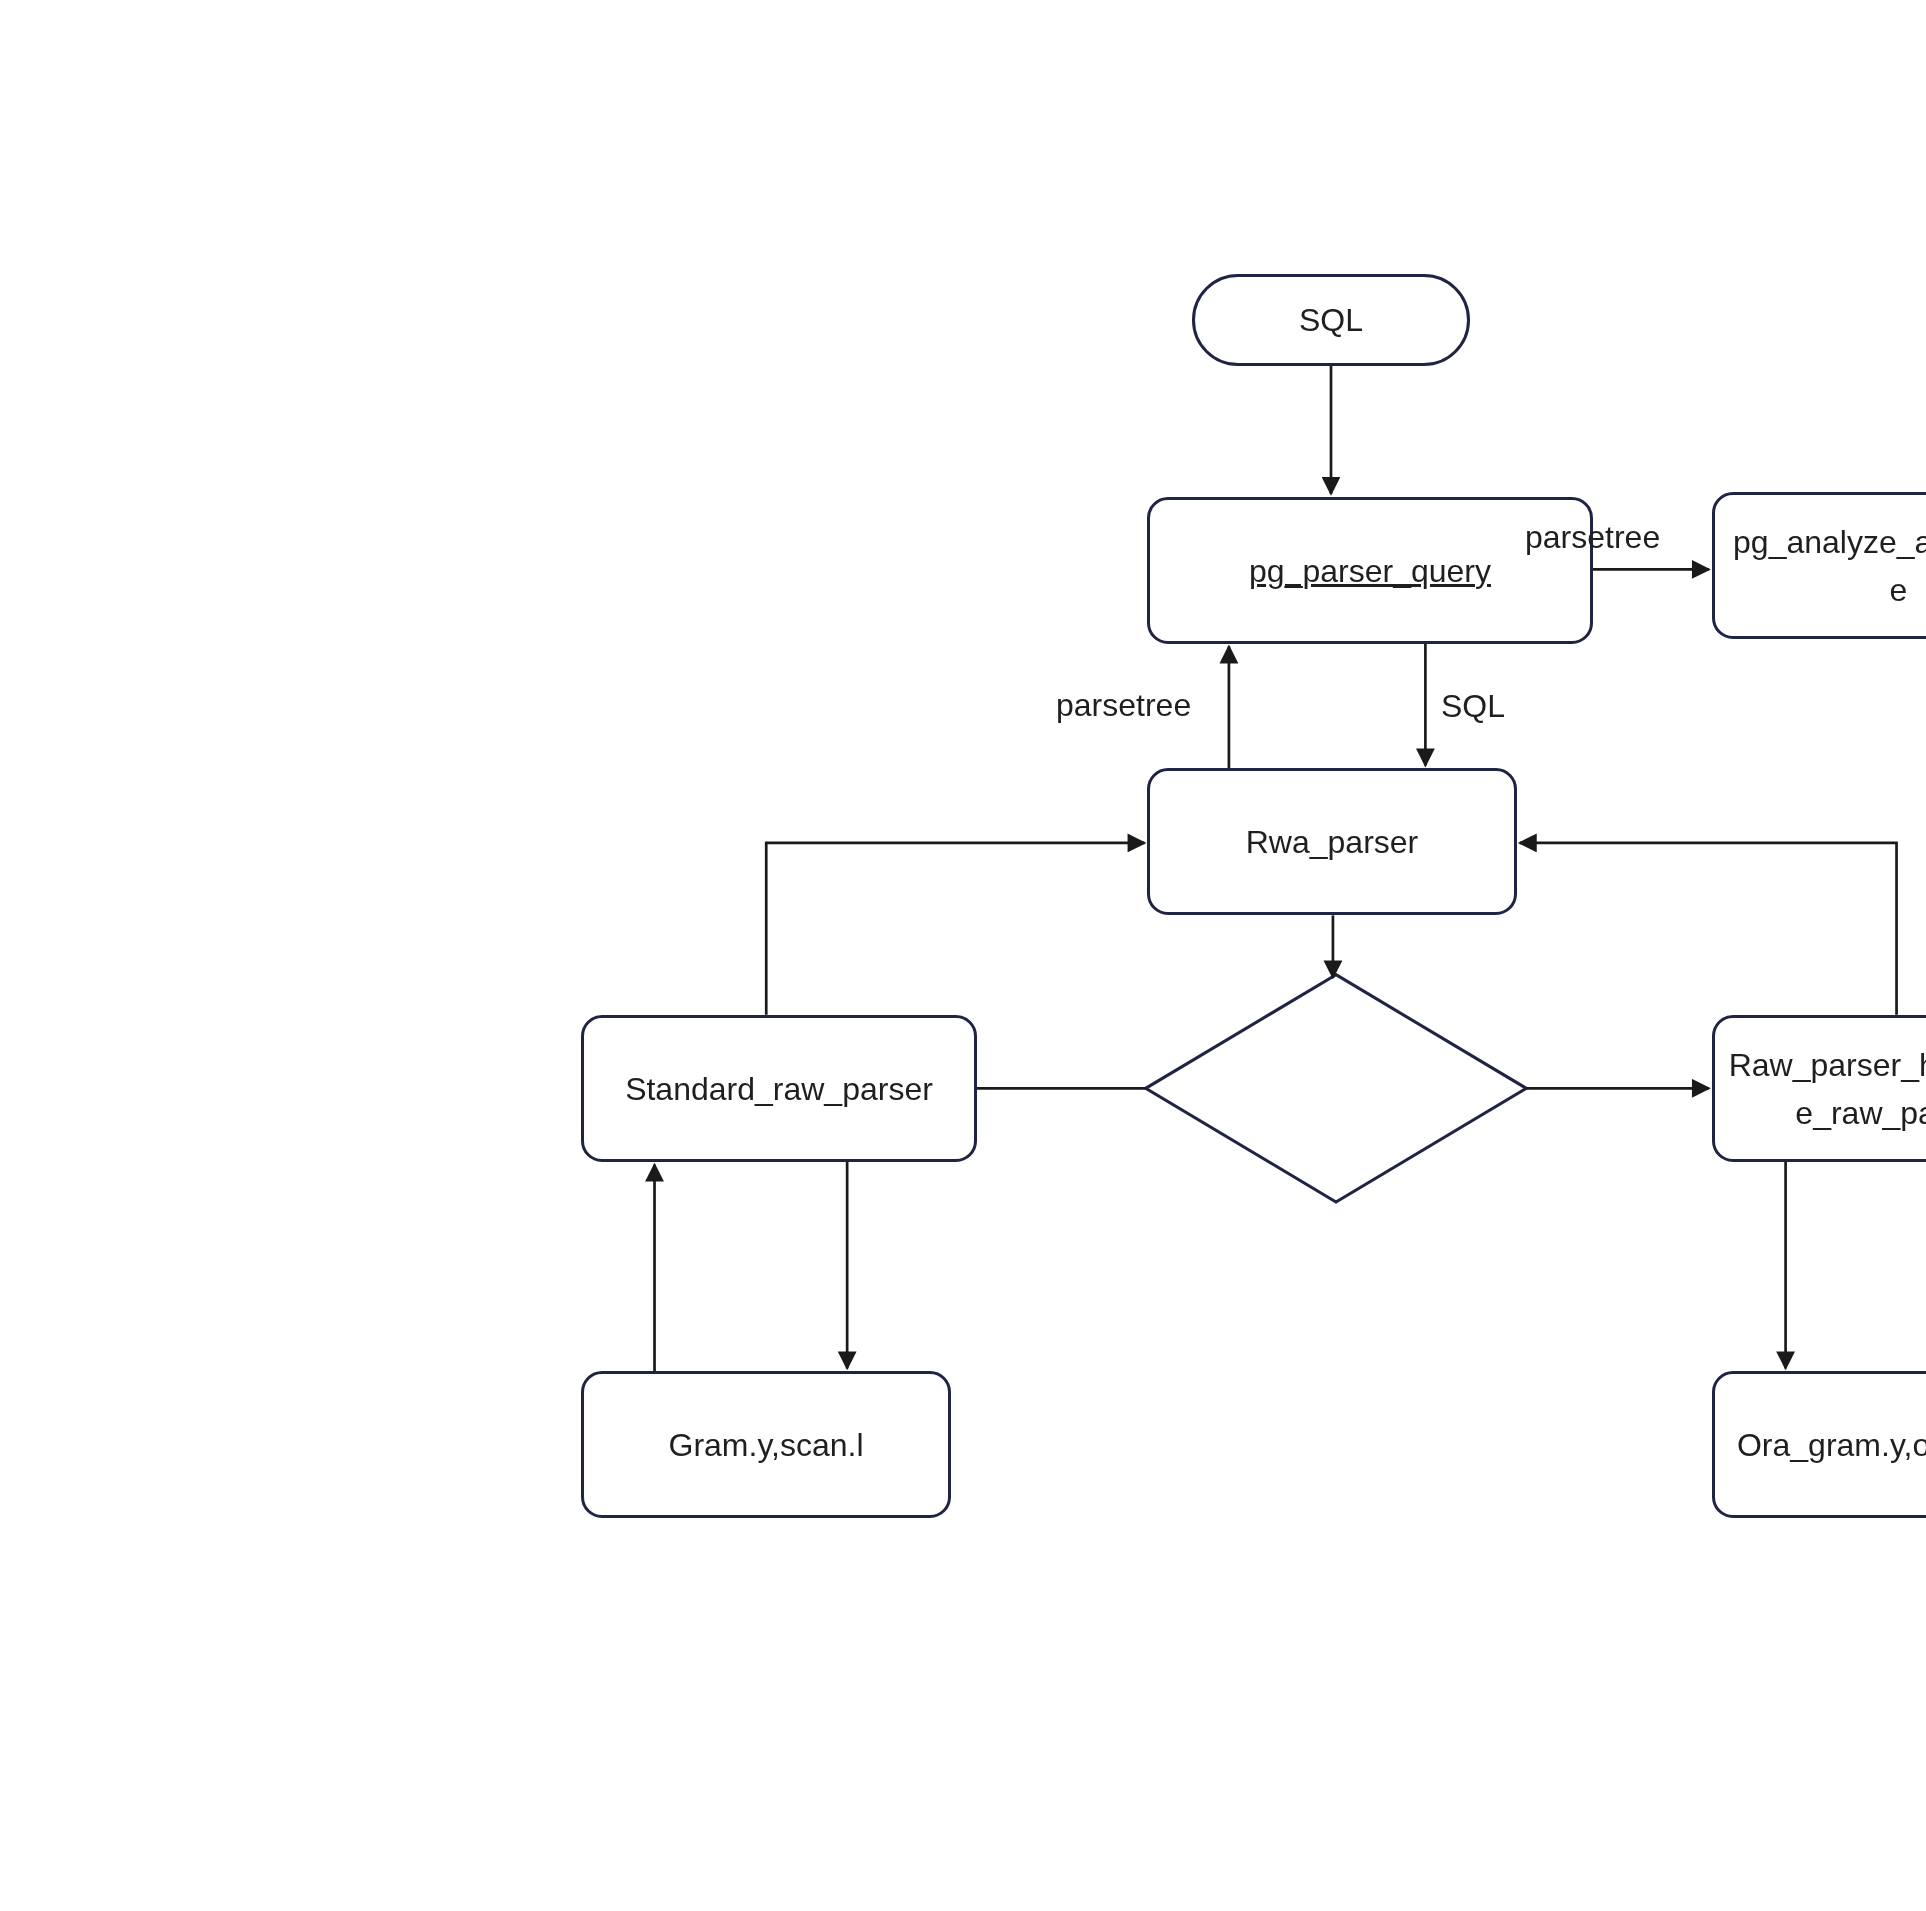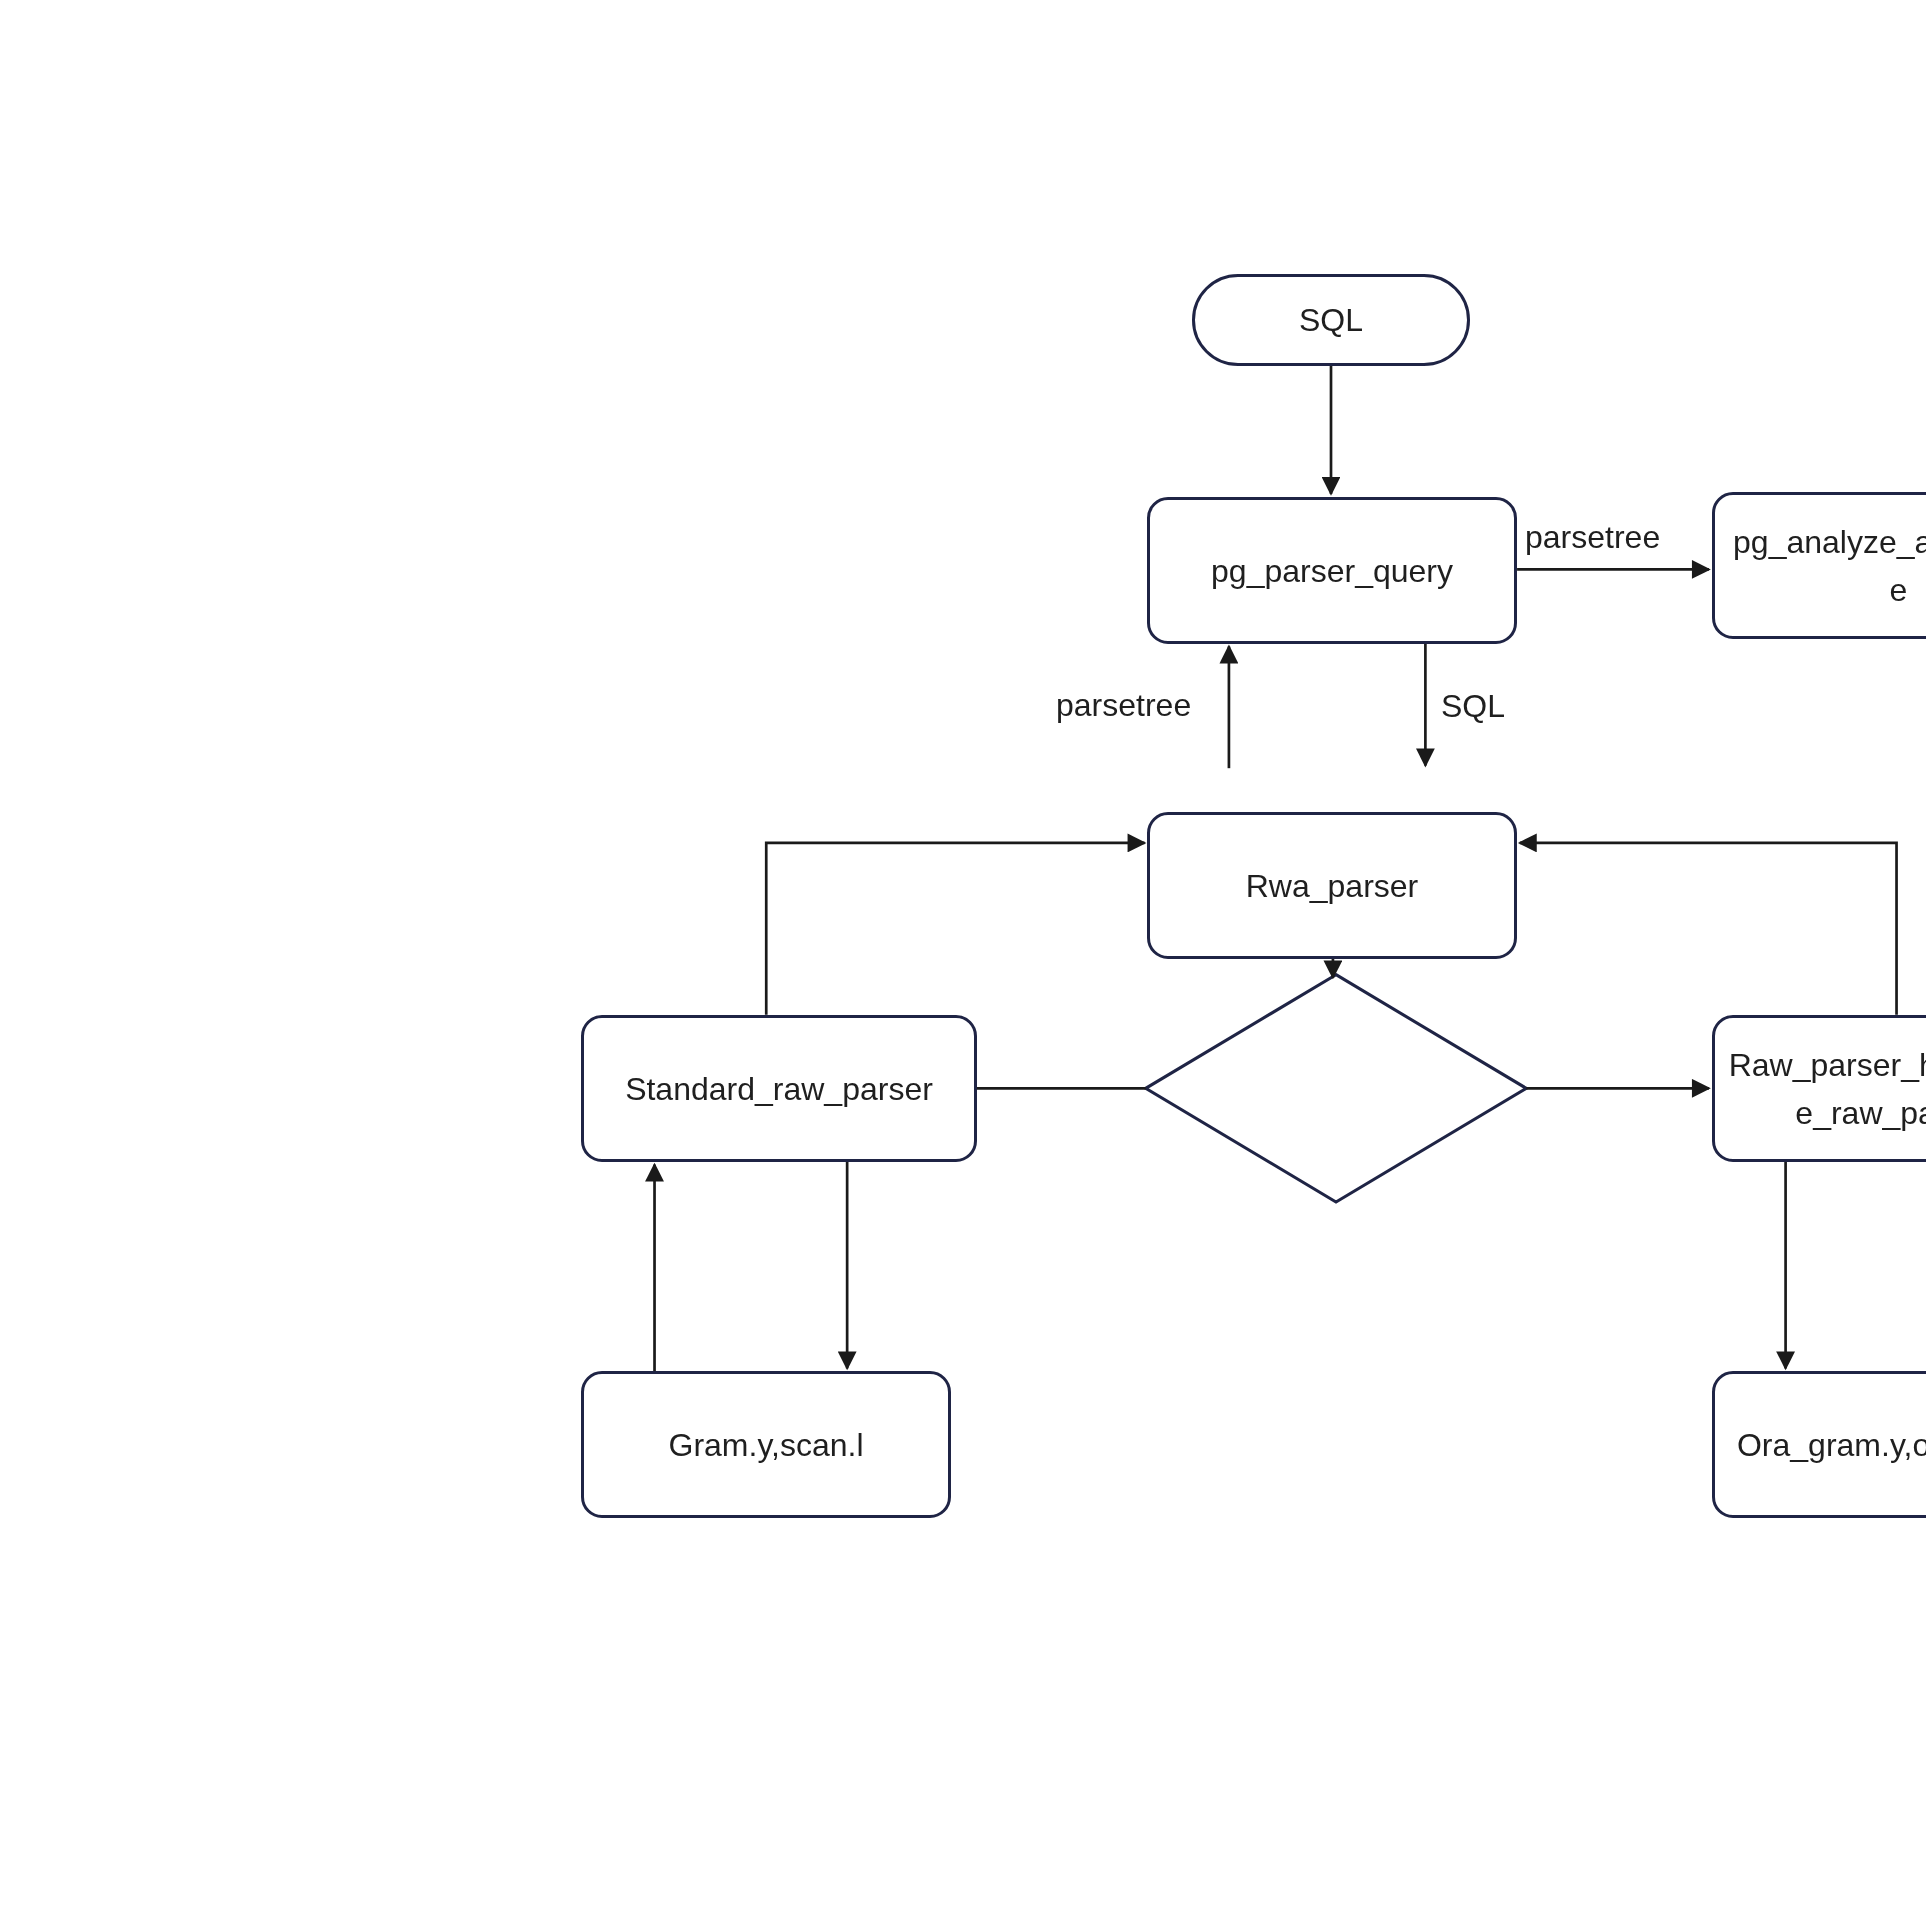--- a/index.html
+++ b/index.html
@@ -28,23 +28,23 @@
     text-align:center;
     font-size:32px;line-height:1.5;color:var(--text);
     padding:0 13.5px;
     word-break:break-all;
   }
   .node.terminator{border-radius:46px;word-break:normal;}
   .node.decision-label{
     background:transparent;border:none;padding:0;word-break:normal;
   }
   .n-sql               {left:1192px;top:274px; width:278px;height:92px;}
-  .n-pg-parser-query   {left:1147px;top:497px;width:370px;height:147px;}
+  .n-pg-parser-query   {left:1147px;top:497px;width:446px;height:147px;text-decoration:underline;}
   .n-pg-analyze        {left:1712px;top:492px;width:373px;height:147px;}
-  .n-rwa-parser        {left:1147px;top:812px;width:370px;height:147px;}
+  .n-rwa-parser        {left:1147px;top:768px;width:370px;height:147px;}
   .n-standard          {left:581px;top:1015px;width:396px;height:147px;}
   .n-raw-hook          {left:1712px;top:1015px;width:373px;height:147px;}
   .n-gram              {left:581px;top:1371px;width:370px;height:147px;text-align:right;}
   .n-ora-gram          {left:1712px;top:1371px;width:373px;height:147px;}
   .n-diamond-label     {left:1147px;top:1013px;width:378px;height:150px;}
   .edge-label{
     position:absolute;font-size:32px;color:var(--text);
     text-align:left;white-space:nowrap;
   }
   .l-parsetree-top{left:1525px;top:519px;width:177px;}

